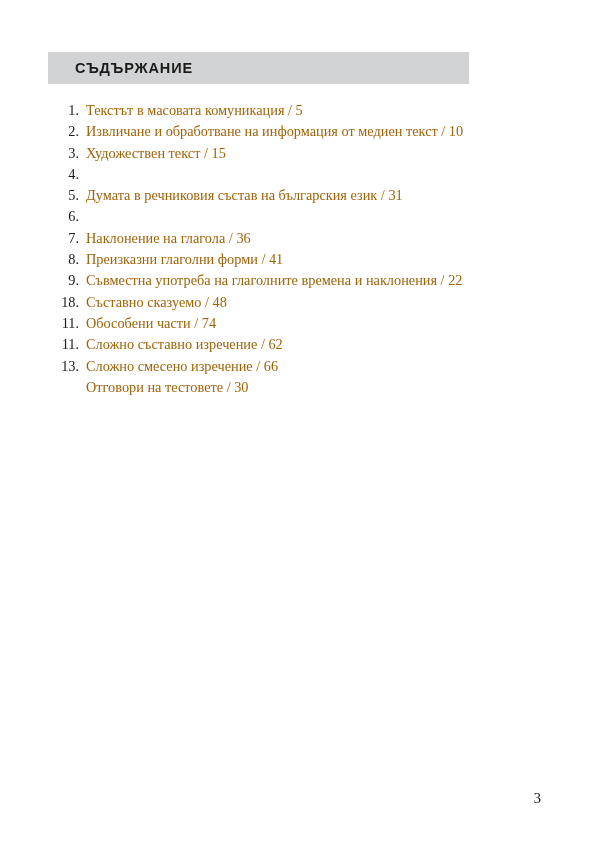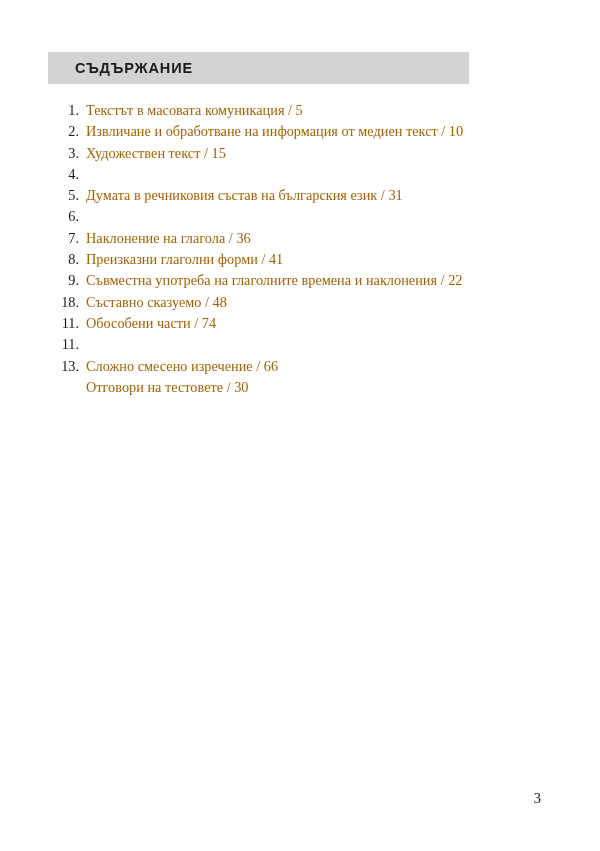--- a/index.html
+++ b/index.html
@@ -134,20 +134,21 @@
       <div class="toc-row">
         <span class="toc-num">18.</span>
         <span class="toc-text">Съставно сказуемо / 48</span>
       </div>
       <div class="toc-row">
         <span class="toc-num">11.</span>
         <span class="toc-text">Обособени части / 74</span>
       </div>
       <div class="toc-row">
         <span class="toc-num">11.</span>
+        <span class="toc-text">Сложно съставно изречение / 62</span>
       </div>
       <div class="toc-row">
         <span class="toc-num">13.</span>
         <span class="toc-text">Сложно смесено изречение / 66</span>
       </div>
       <div class="toc-row no-number">
         <span class="toc-num"></span>
         <span class="toc-text">Отговори на тестовете / 30</span>
       </div>
     </div>

